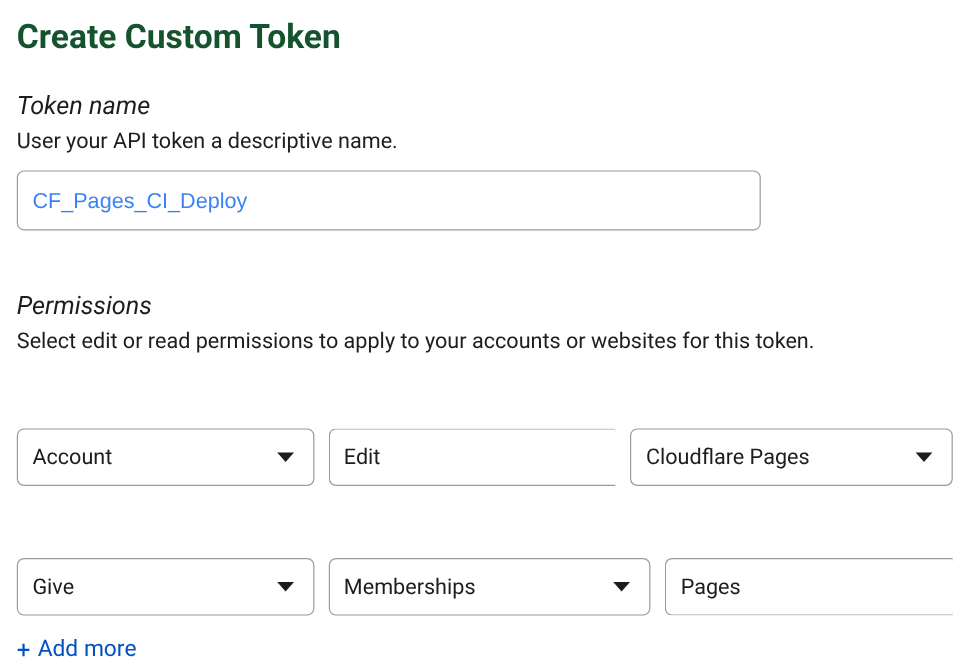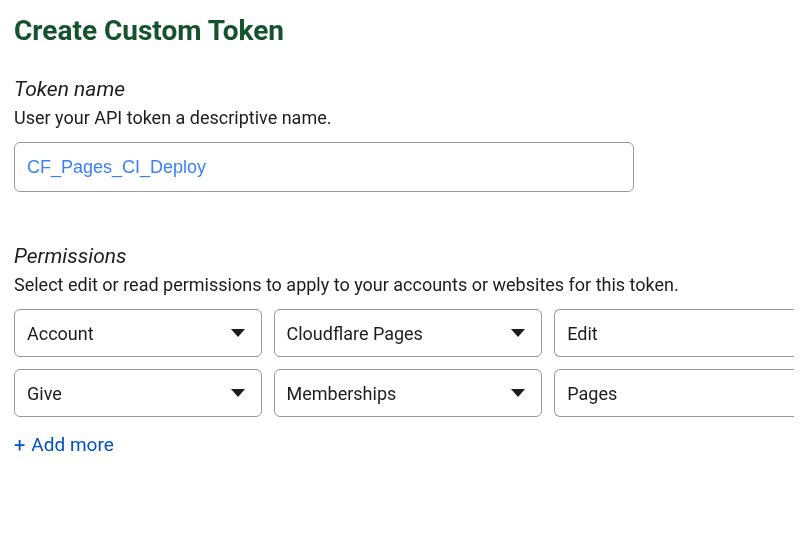--- a/index.html
+++ b/index.html
@@ -59,20 +59,21 @@
       position: relative;
       width: 256px;
       height: 48px;
       border: 1px solid #9a9a9a;
       border-radius: 6px;
       display: flex;
       align-items: center;
       padding: 0 12px;
       cursor: pointer;
       background: #fff;
+      margin-top: 48px;
     }
     .select-wrap.wide {
       width: 278px;
     }
     .select-wrap.last {
       width: 248px;
       border-radius: 6px 0 0 6px;
       border-right: none;
     }
     .select-wrap .sel-text {
@@ -118,26 +119,26 @@
 <div class="permissions-section">
   <div class="section-label">Permissions</div>
   <div class="section-desc">Select edit or read permissions to apply to your accounts or websites for this token.</div>
 
   <div class="perm-rows">
     <div class="perm-row">
       <div class="select-wrap">
         <span class="sel-text">Account</span>
         <span class="caret"></span>
       </div>
+      <div class="select-wrap last">
+        <span class="sel-text">Edit</span>
+      </div>
       <div class="select-wrap wide">
         <span class="sel-text">Cloudflare Pages</span>
         <span class="caret"></span>
-      </div>
-      <div class="select-wrap last">
-        <span class="sel-text">Edit</span>
       </div>
     </div>
 
     <div class="perm-row">
       <div class="select-wrap">
         <span class="sel-text">Give</span>
         <span class="caret"></span>
       </div>
       <div class="select-wrap wide">
         <span class="sel-text">Memberships</span>

